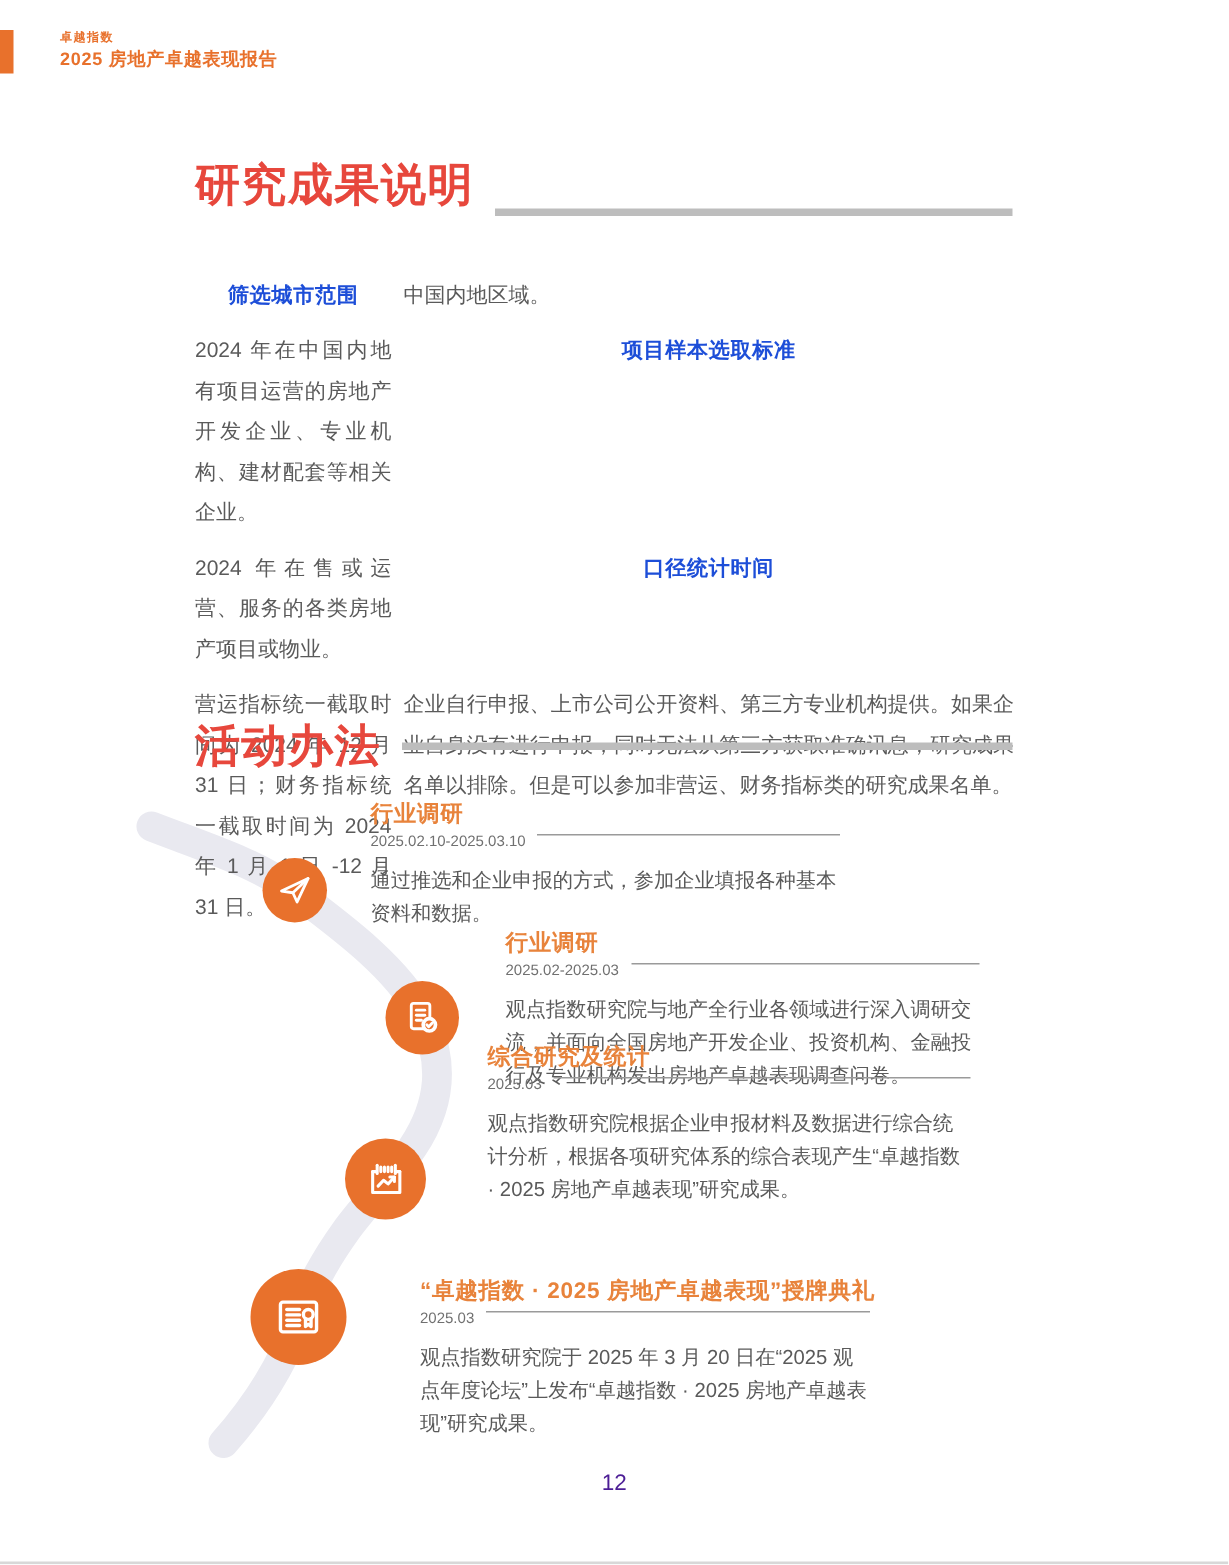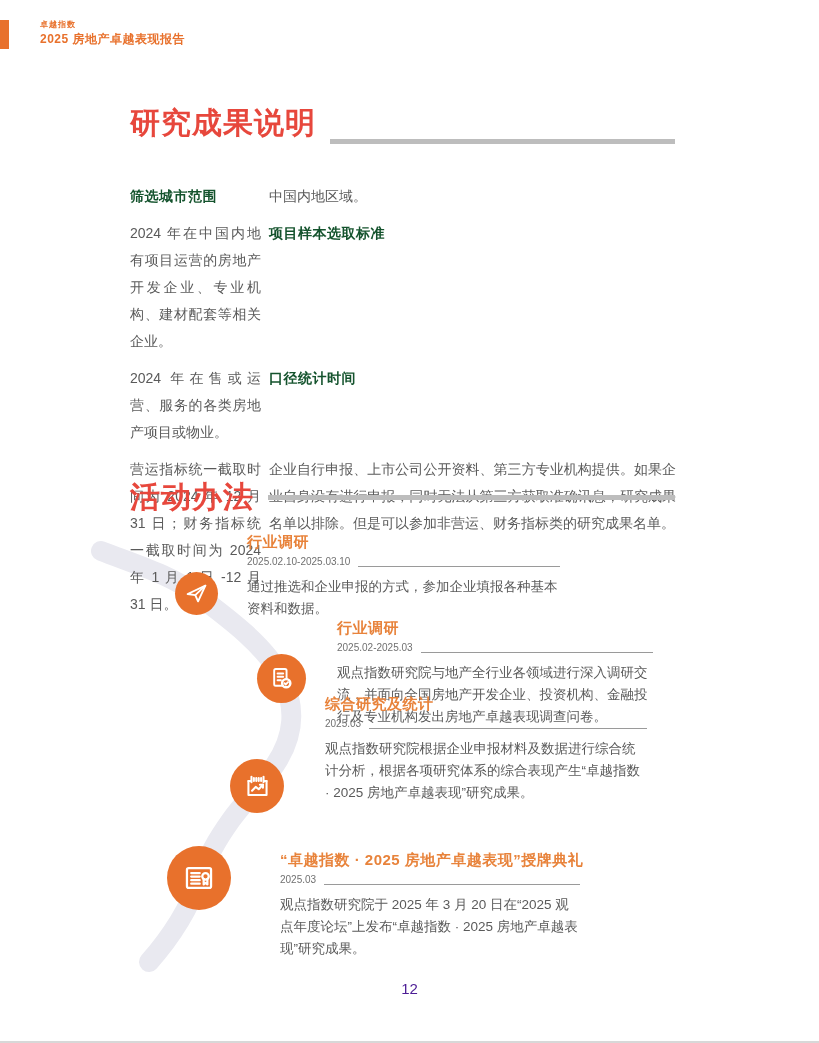--- a/index.html
+++ b/index.html
@@ -21,40 +21,40 @@
   .sec-heading{position:absolute;left:130px;width:545px;display:flex;align-items:center;gap:14px;}
   .sec-heading h1{margin:0;font-size:30px;font-weight:800;color:#e7473c;letter-spacing:1px;white-space:nowrap;}
   .sec-heading .rule{flex:1;height:5px;background:#bdbdbd;}
   #heading-1{top:103px;align-items:flex-end;}
   #heading-2{top:477px;}
   
   .def-list{
     position:absolute;left:130px;top:183px;width:546px;
     display:grid;grid-template-columns:131px 1fr;column-gap:8px;row-gap:10px;
   }
-  .def-label{font-size:14px;font-weight:700;color:#14532d;text-align:left;line-height:27px;letter-spacing:.5px;}
+  .def-label{font-size:14px;font-weight:700;color:#1d4ed8;text-align:center;line-height:27px;letter-spacing:.5px;}
   .def-text{font-size:14px;color:#5a5a5a;line-height:27px;text-align:justify;}
   
   .curve-svg{position:absolute;left:0;top:0;width:819px;height:1043px;pointer-events:none;}
   .step-icon{
     position:absolute;border-radius:50%;background:#e8712c;
     display:flex;align-items:center;justify-content:center;
   }
   .step-icon svg{display:block;}
   #icon-0{left:175px;top:572px;width:43px;height:43px;}
   #icon-1{left:257px;top:654px;width:49px;height:49px;}
   #icon-2{left:230px;top:759px;width:54px;height:54px;}
   #icon-3{left:167px;top:846px;width:64px;height:64px;}
   .step-block{position:absolute;}
   #step-0{left:247px;top:533px;width:313px;}
   #step-1{left:337px;top:619px;width:316px;}
   #step-2{left:325px;top:695px;width:322px;}
   #step-3{left:280px;top:851px;width:300px;}
   .step-title{font-size:15px;font-weight:700;color:#e8833b;letter-spacing:.5px;white-space:nowrap;}
-  .step-daterow{display:flex;align-items:flex-end;margin-top:4px;}
+  .step-daterow{display:flex;align-items:flex-start;margin-top:4px;}
   .step-date{font-size:10px;color:#707070;white-space:nowrap;}
   .step-dateline{flex:1;border-top:1px solid #9a9a9a;margin-left:8px;}
   .step-text{margin-top:9px;font-size:13.5px;line-height:22px;color:#5a5a5a;}
   #step-0 .step-text{width:313px;}
   #step-1 .step-text{width:316px;}
   #step-2 .step-text{width:318px;}
   #step-3 .step-text{width:298px;}
   
   .page-number{position:absolute;left:0;top:980px;width:100%;text-align:center;font-size:15px;color:#4c1d95;}
   .bottom-edge{position:absolute;left:0;bottom:0;width:100%;height:2px;background:#d8d8d8;}

